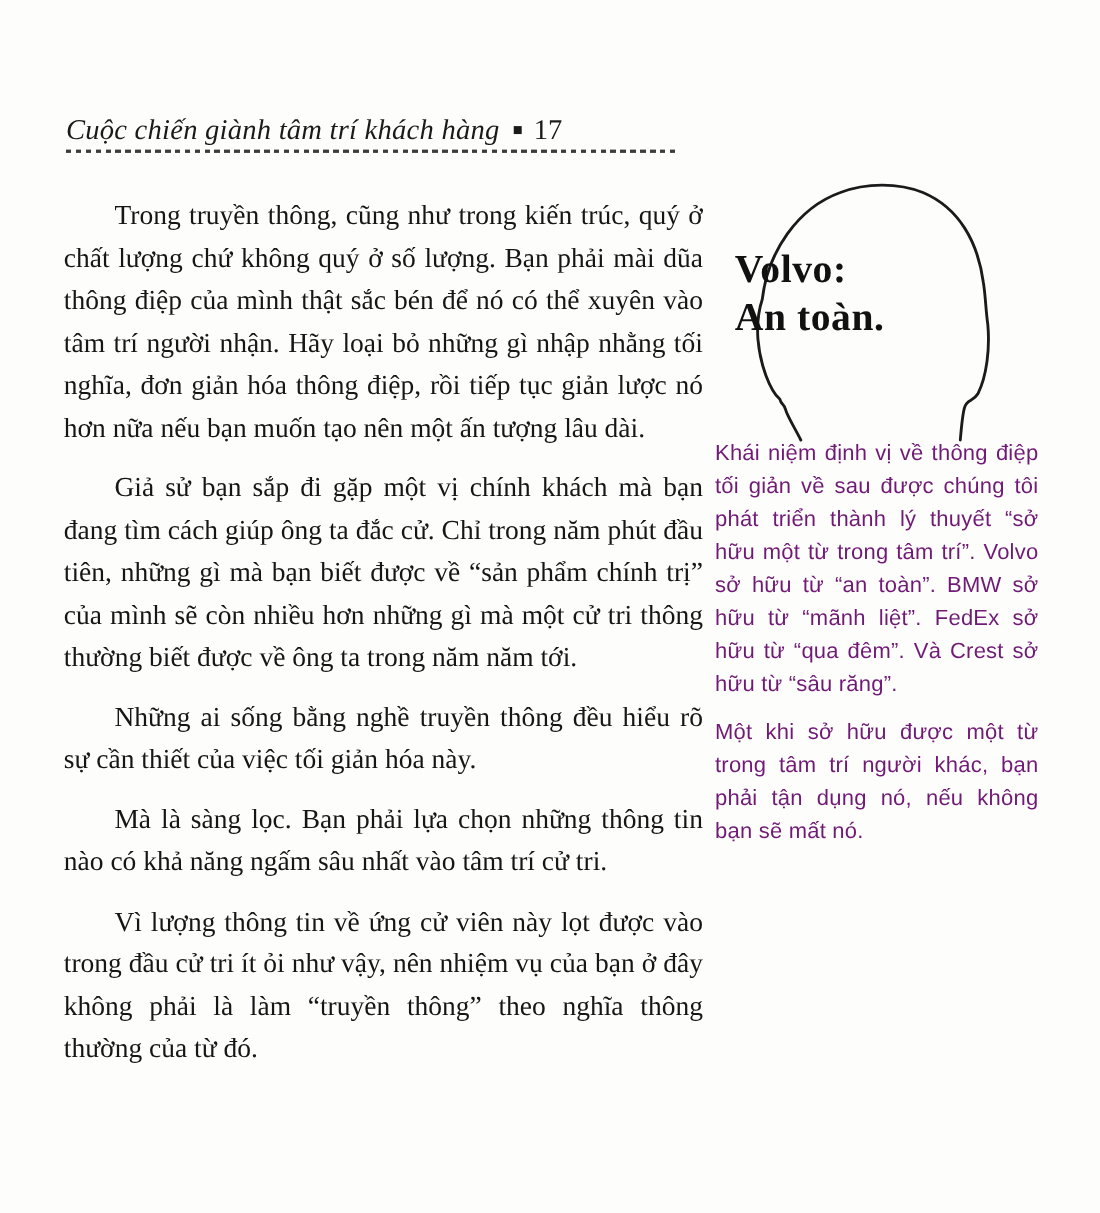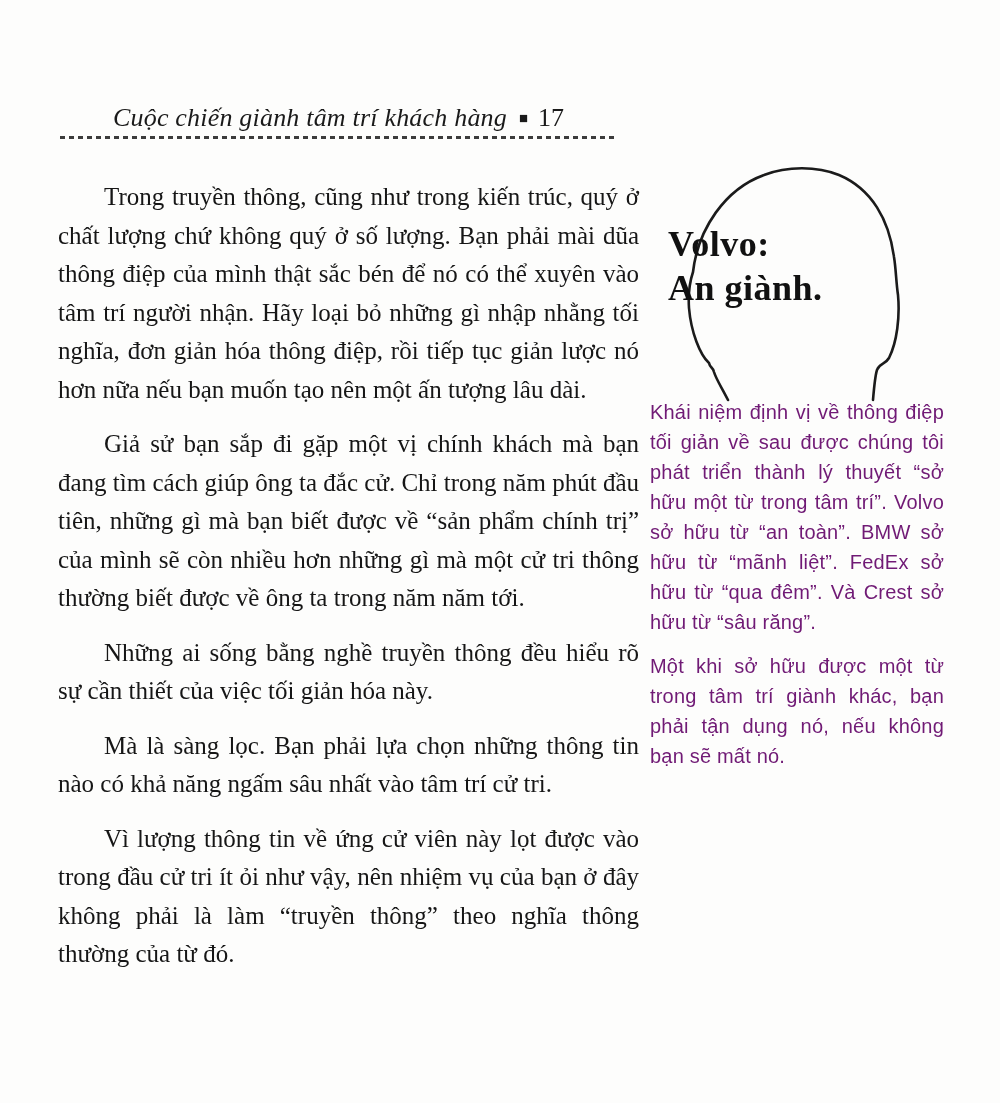--- a/index.html
+++ b/index.html
@@ -16,21 +16,21 @@
     font-family: "Liberation Serif", "DejaVu Serif", serif;
     color: #1a1a1a;
   }
 
   
   .running-header {
     position: absolute;
     left: 60px;
     top: 103px;
     width: 557px;
-    text-align: center;
+    text-align: left;
     white-space: nowrap;
     font-size: 26px;
     line-height: 30px;
   }
   .running-header .title {
     font-style: italic;
     letter-spacing: 0.2px;
   }
   .running-header .sep {
     font-style: normal;
@@ -140,23 +140,23 @@
                  C 204 27, 221 58, 226 95
                  C 228 107, 228 119, 230 133
                  C 232 155, 229 180, 221 196
                  C 217 203, 211 201, 209 208
                  C 207 214, 206 226, 205 238" fill="none" stroke="#1b1b1b" stroke-width="2.6" stroke-linecap="round" stroke-linejoin="round"></path>
       </svg>
     </div>
 
     <div class="head-label">
       <div>Volvo:</div>
-      <div>An giành.</div>
+      <div>An toàn.</div>
     </div>
 
     <div class="sidebar-notes">
       <p>Khái niệm định vị về thông điệp tối giản về sau được chúng tôi phát triển thành lý thuyết “sở hữu một từ trong tâm trí”. Volvo sở hữu từ “an toàn”. BMW sở hữu từ “mãnh liệt”. FedEx sở hữu từ “qua đêm”. Và Crest sở hữu từ “sâu răng”.</p>
-      <p>Một khi sở hữu được một từ trong tâm trí giành khác, bạn phải tận dụng nó, nếu không bạn sẽ mất nó.</p>
+      <p>Một khi sở hữu được một từ trong tâm trí người khác, bạn phải tận dụng nó, nếu không bạn sẽ mất nó.</p>
     </div>
 
   </div>
 
 </div>
 
 </body></html>

